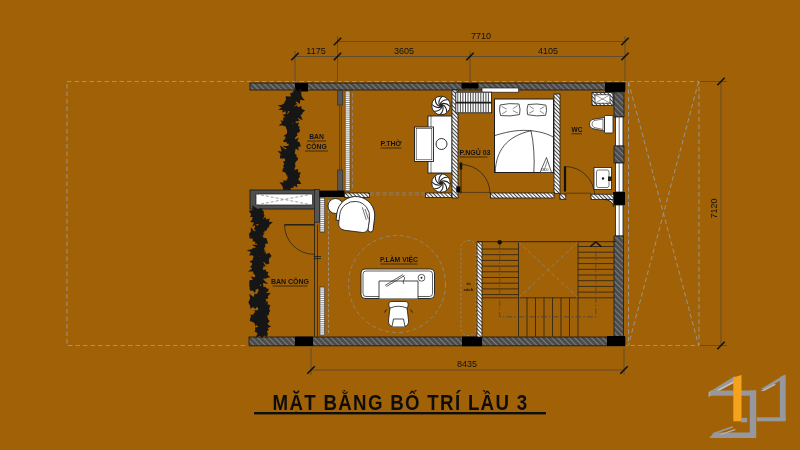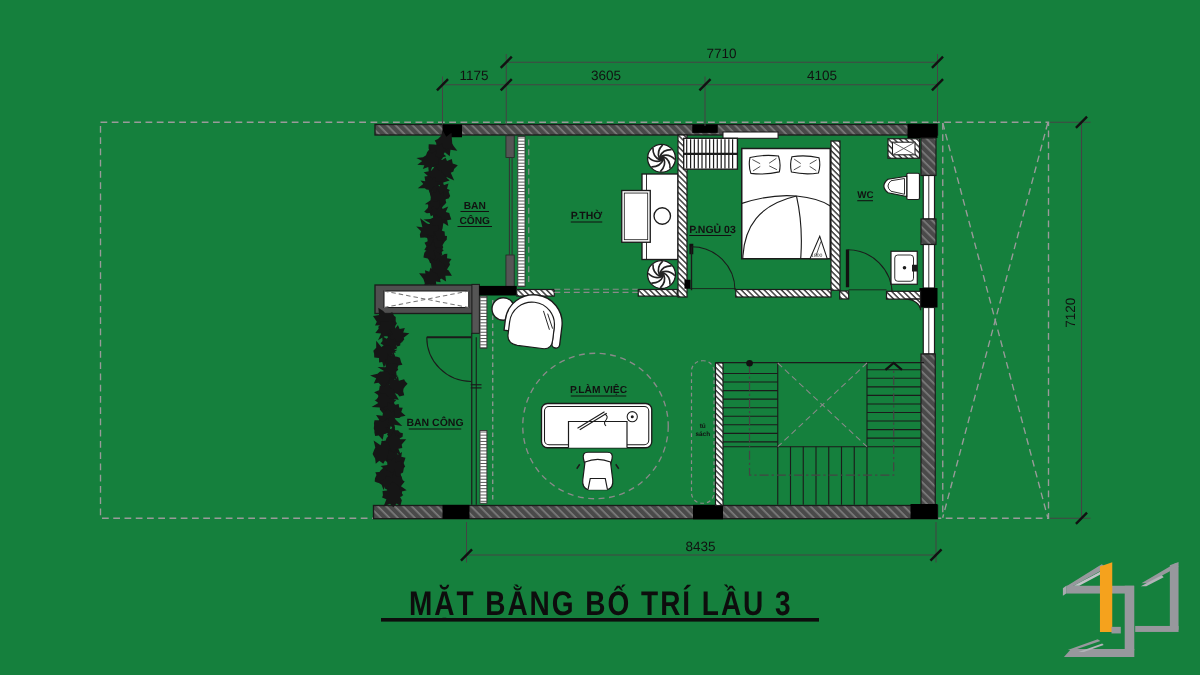--- a/index.html
+++ b/index.html
@@ -1,16 +1,16 @@
 <!DOCTYPE html>
 <html><head>
 <meta charset="utf-8">
 <style>
   html,body{margin:0;padding:0;background:#ffffff;}
-  .page{position:relative;width:800px;height:450px;background:#15803d;overflow:hidden;
+  .page{position:relative;width:800px;height:450px;background:#a16207;overflow:hidden;
         font-family:"Liberation Sans", sans-serif;}
 </style>
 </head>
 <body>
 <div class="page">
 <svg width="800" height="450" viewBox="0 0 800 450">
 <defs>
   <pattern id="wallDark" width="4" height="4" patternUnits="userSpaceOnUse" patternTransform="rotate(45)">
     <rect width="4" height="4" fill="#4a4a4a"></rect>
     <rect width="4" height="1.1" fill="#7d7d7d"></rect>

